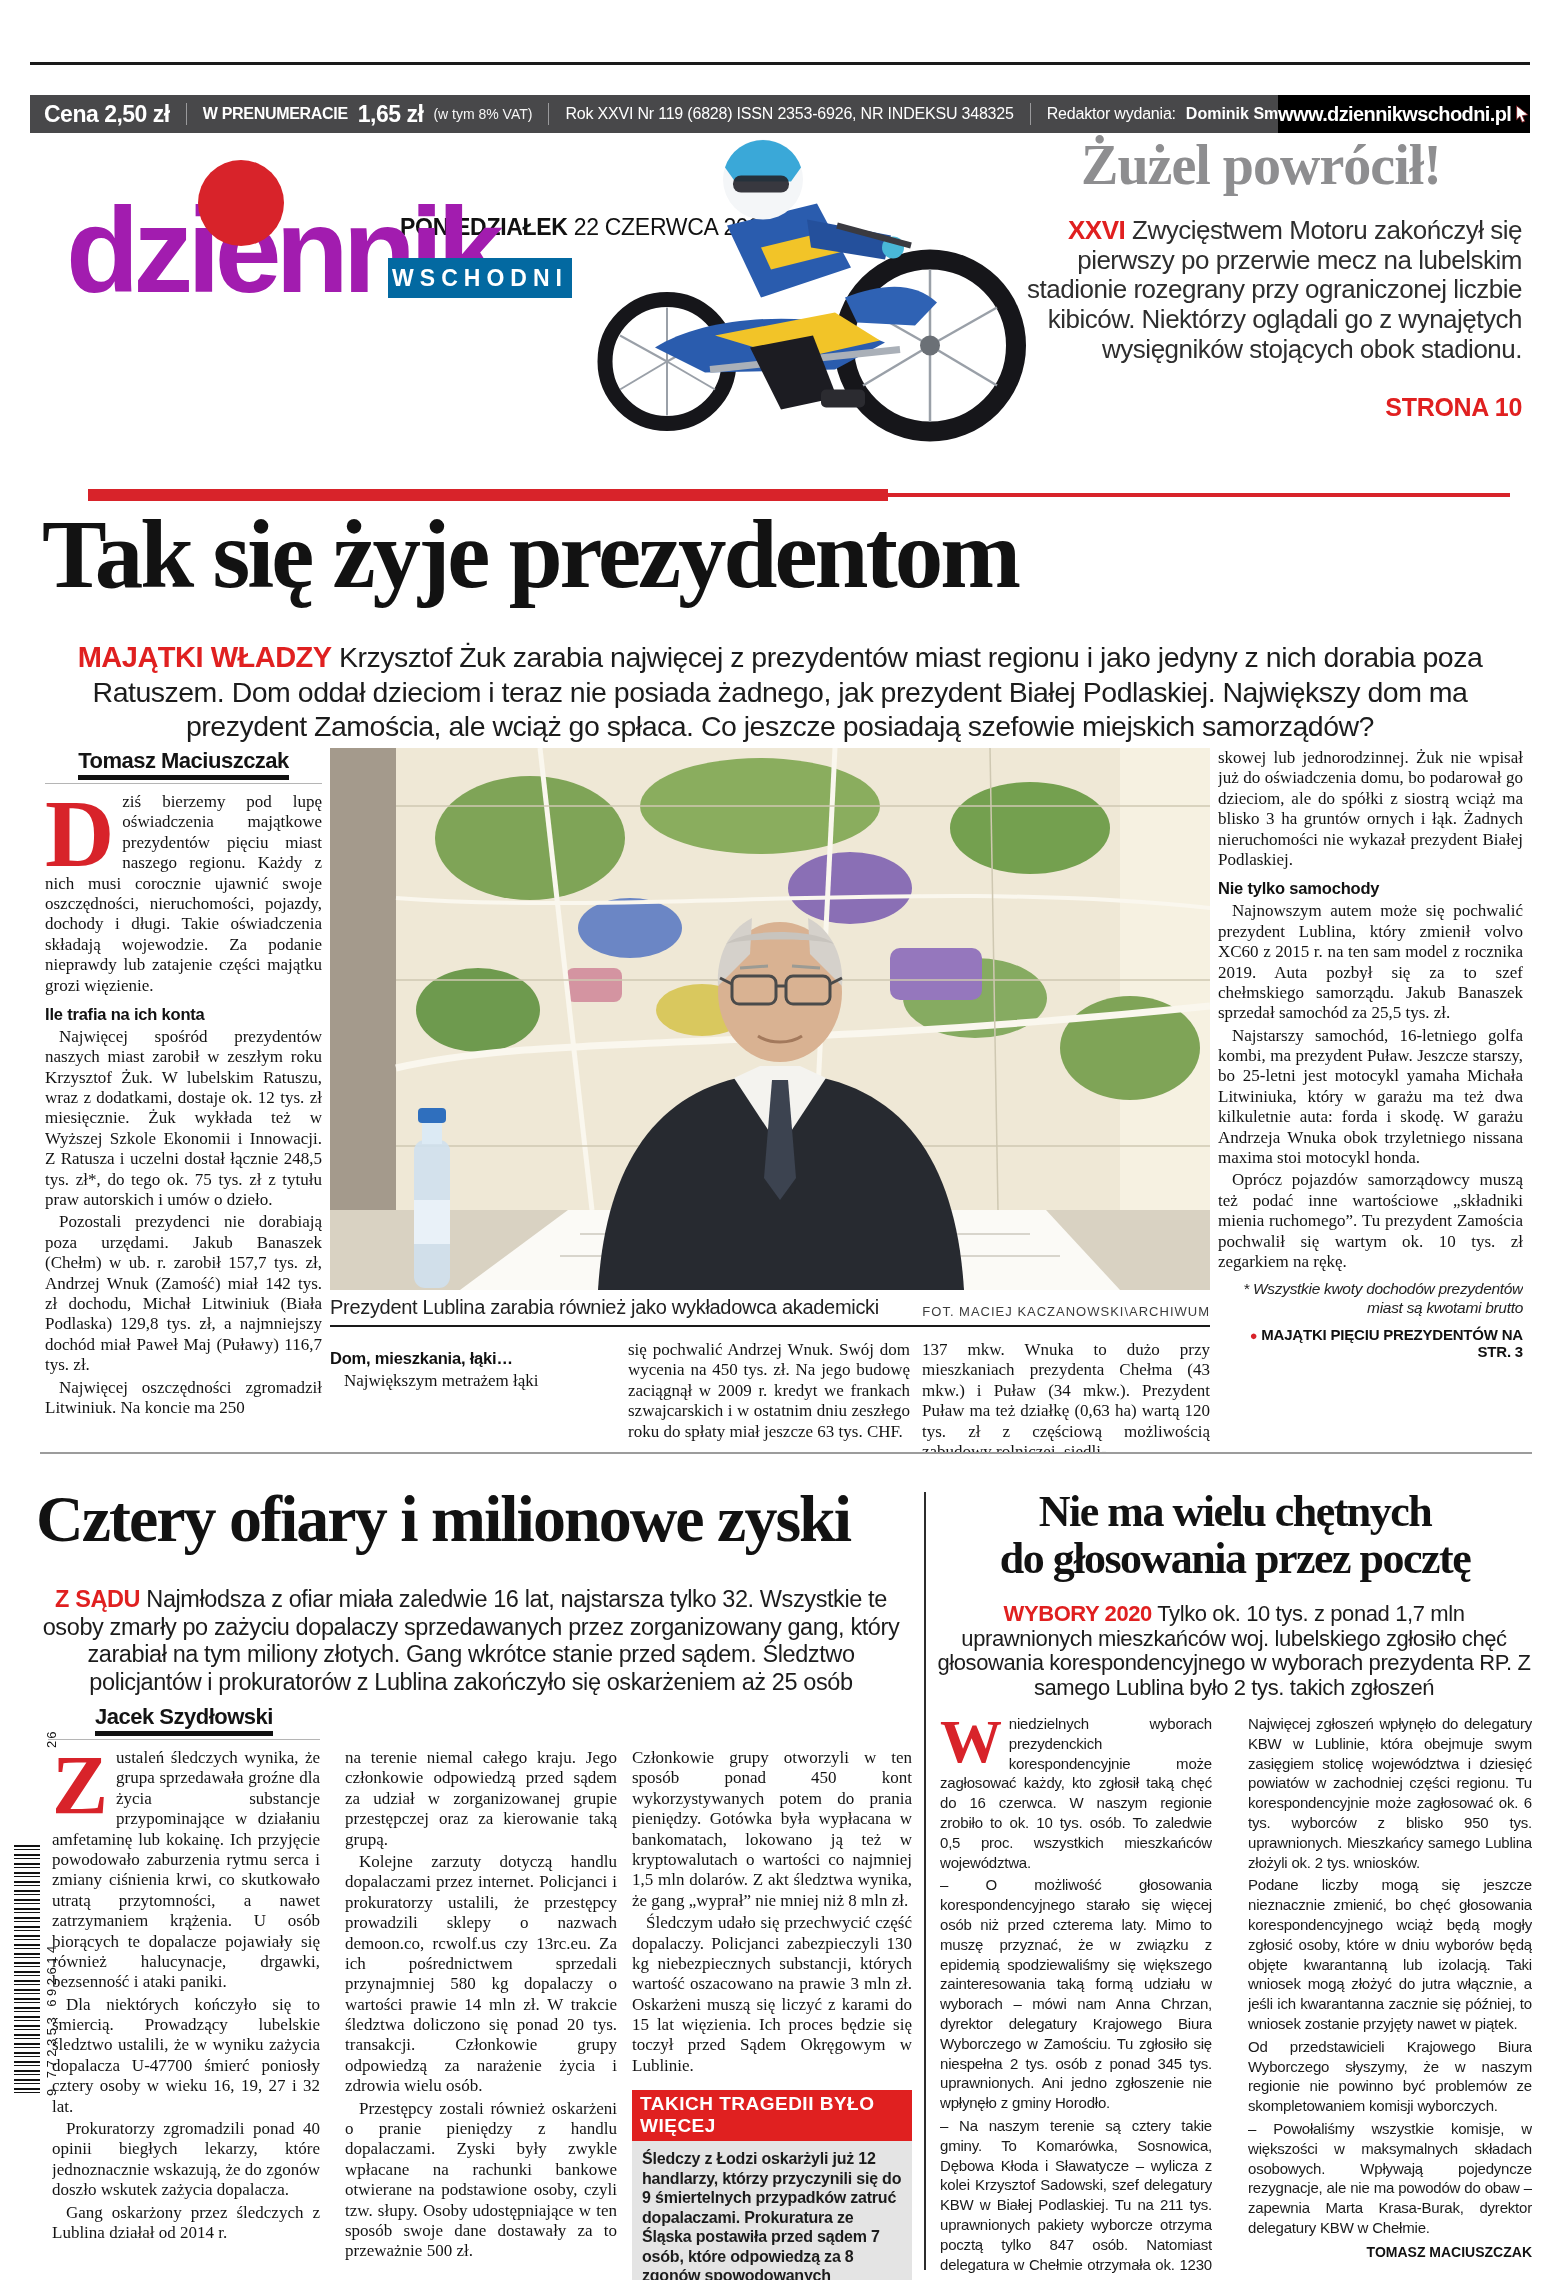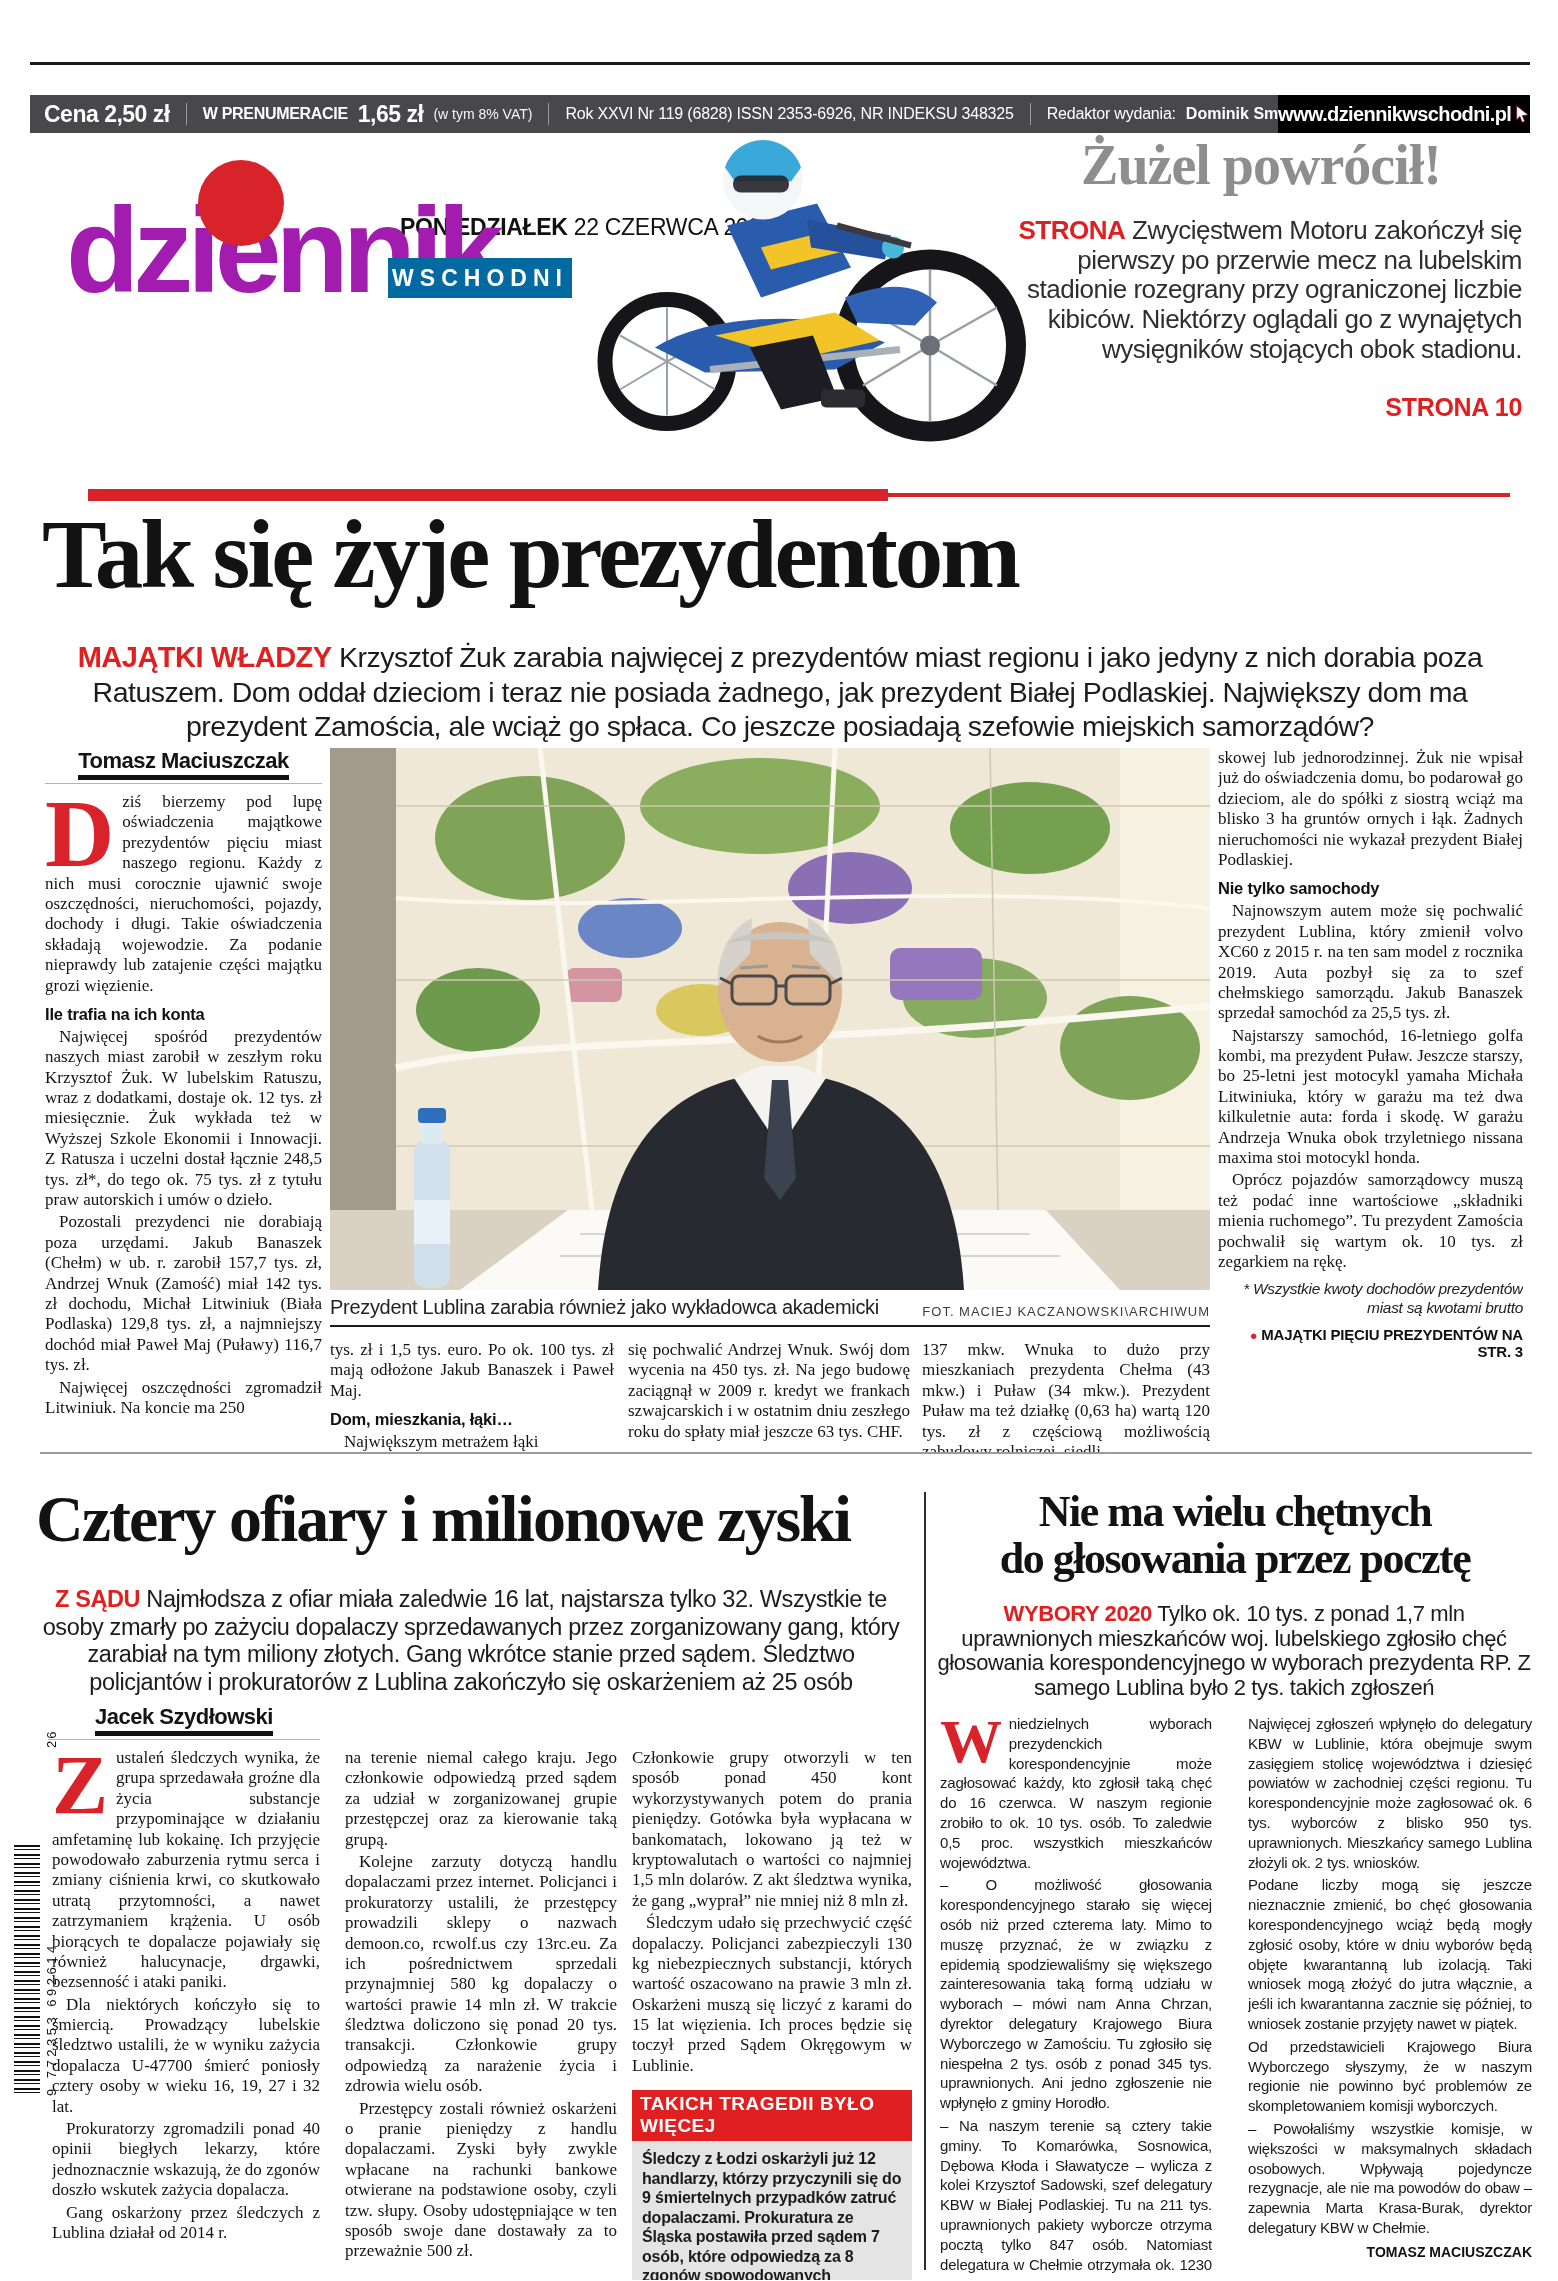--- a/index.html
+++ b/index.html
@@ -185,21 +185,21 @@
     <polygon points="222,122 306,138 300,162 226,150" fill="#24509c"></polygon>
     <circle cx="308" cy="150" r="11" fill="#49b8d8"></circle>
     <line x1="252" y1="128" x2="326" y2="148" stroke="#3a3a40" stroke-width="6"></line>
     <circle cx="178" cy="82" r="40" fill="#f4f6f8"></circle>
     <path d="M140,70 A40,40 0 0,1 216,70 L206,84 L150,84 Z" fill="#3aa8d8"></path>
     <rect x="148" y="78" width="56" height="17" rx="8" fill="#23232a" opacity="0.9"></rect>
   </svg>
 
   <div class="abs sport-h">Żużel powrócił!</div>
   <div class="abs sport-p">
-    <span class="red-k">STRONA</span>
+    <span class="red-k">XXVI</span>
     <span>Zwycięstwem Motoru zakończył się pierwszy po przerwie mecz na lubelskim stadionie rozegrany przy ograniczonej liczbie kibiców. Niektórzy oglądali go z wynajętych wysięgników stojących obok stadionu.</span>
   </div>
   <div class="abs sport-ref">STRONA 10</div>
 
   <div class="abs rd-thick"></div>
   <div class="abs rd-thin"></div>
 
   <h1 class="abs mainhead">Tak się żyje prezydentom</h1>
   <p class="abs main-lead">
     <span class="red-k big">MAJĄTKI WŁADZY</span>
@@ -282,21 +282,20 @@
       <line x1="462" y1="218" x2="490" y2="220" stroke="#9b9b94" stroke-width="3"></line>
     </g>
   </svg>
 
   <div class="abs caption-row">
     <span class="cap">Prezydent Lublina zarabia również jako wykładowca akademicki</span>
     <span class="credit">FOT. MACIEJ KACZANOWSKI\ARCHIWUM</span>
   </div>
 
   <div class="abs col c-m2">
-    <p class="body">tys. zł i 1,5 tys. euro. Po ok. 100 tys. zł mają odłożone Jakub Banaszek i Paweł Maj.</p>
     <h3 class="subhead">Dom, mieszkania, łąki…</h3>
     <p class="body indent">Największym metrażem łąki</p>
   </div>
   <div class="abs col c-m3">
     <p class="body">się pochwalić Andrzej Wnuk. Swój dom wycenia na 450 tys. zł. Na jego budowę zaciągnął w 2009 r. kredyt we frankach szwajcarskich i w ostatnim dniu zeszłego roku do spłaty miał jeszcze 63 tys. CHF.</p>
   </div>
   <div class="abs col c-m4">
     <p class="body">137 mkw. Wnuka to dużo przy mieszkaniach prezydenta Chełma (43 mkw.) i Puław (34 mkw.). Prezydent Puław ma też działkę (0,63 ha) wartą 120 tys. zł z częściową możliwością zabudowy rolniczej, siedli-</p>
   </div>
   <div class="abs col c-m5">

